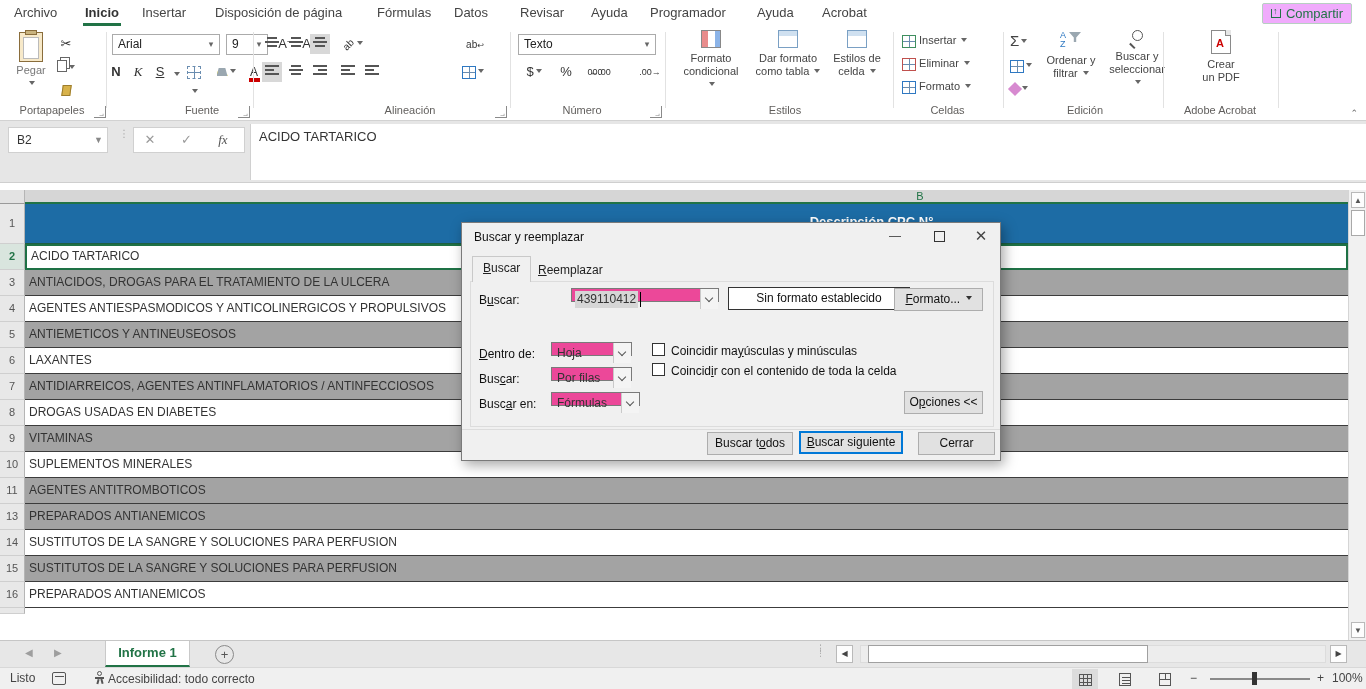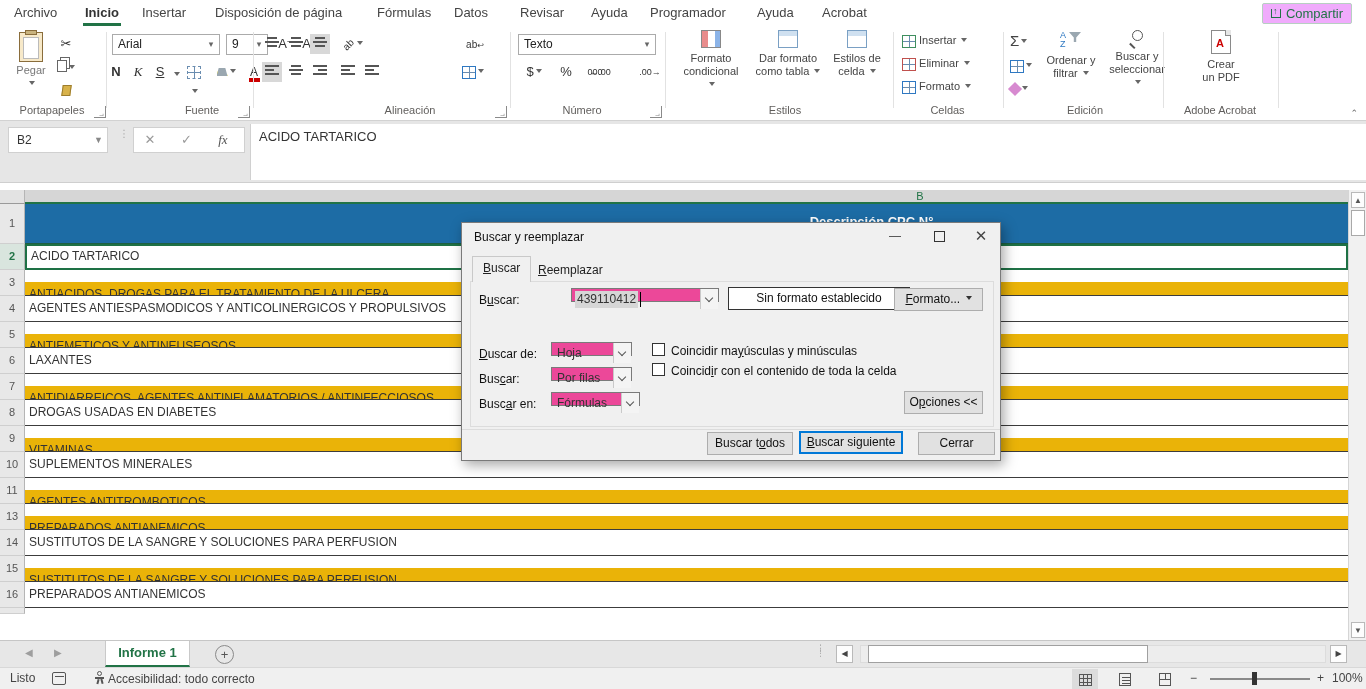--- a/index.html
+++ b/index.html
@@ -63,21 +63,21 @@
   #grid { position:absolute; left:0; top:183px; width:1348px; height:457px; background:#fff; }
   #corner { position:absolute; left:0; top:7px; width:25px; height:14px; background:#e3e3e3; border-right:1px solid #b5b5b5; border-bottom:1px solid #9a9a9a; }
   #colhdr { position:absolute; left:25px; top:7px; right:0; height:14px; background:#d6d6d6; border-bottom:2px solid #217346; }
   #colhdr .letter { position:absolute; left:883px; top:0; width:24px; text-align:center; font-size:11px; color:#217346; line-height:12px; }
   #rows { position:absolute; left:0; top:21px; right:0; }
   .grow { display:flex; height:26px; }
   .grow .rh { width:25px; background:#e8e8e8; border-right:1px solid #b5b5b5; border-bottom:1px solid #cfcfcf;
               font-size:11px; color:#555; text-align:center; line-height:25px; flex:none; }
   .grow .cell { flex:1; font-size:12px; color:#333; line-height:25px; padding-left:4px; border-bottom:1px solid #3c3c3c;
                 white-space:nowrap; overflow:hidden; background:#fff; }
-  .grow.alt .cell { background:#eab308;margin-top:12px; }
+  .grow.alt .cell { background:#a3a3a3; }
   .grow.r1 { height:40px; }
   .grow.r1 .rh { line-height:39px; }
   .grow.r1 .cell { background:#1d6ca5; color:#fff; font-weight:bold; font-size:13px; line-height:36px;
                    text-align:center; padding-left:370px; border-bottom:1px solid #1e5f43; }
   .grow.sel .rh { background:#d9e5de; color:#217346; font-weight:bold; }
   .grow.sel .cell { border:2px solid #1e7145; line-height:21px; }
   
   #vscroll { position:absolute; left:1348px; top:190px; width:18px; height:450px; background:#f1f1f1; border-left:1px solid #d5d5d5; }
   .varrow { position:absolute; left:2px; width:14px; height:16px; background:#fdfdfd; border:1px solid #b9b9b9; color:#555; font-size:8px; text-align:center; line-height:15px; }
   #vthumb { position:absolute; left:2px; top:20px; width:14px; height:26px; background:#fff; border:1px solid #a9a9a9; }
@@ -368,21 +368,21 @@
     <div class="dcombo" id="find-combo" style="left:109px;top:65px;width:148px">
       <span class="val">439110412</span>
         <span class="caret" style="left:68px"></span>
       <span class="ar">
           <i></i>
         </span>
     </div>
     <div class="dbtn white" style="left:266px;top:64px;width:182px">Sin formato establecido</div>
     <div class="dbtn" style="left:432px;top:65px;width:89px"><span></span><span class="ac">F</span><span>ormato...</span> <span class="tri" style="border-top-color:#333"></span></div>
 
-    <div class="dlabel" style="left:17px;top:124px"><span></span><span class="ac">D</span><span>uscar de:</span></div>
+    <div class="dlabel" style="left:17px;top:124px"><span></span><span class="ac">D</span><span>entro de:</span></div>
     <div class="dcombo" style="left:89px;top:119px;width:81px">
         <span class="val">Hoja</span>
         <span class="ar">
           <i></i>
         </span>
       </div>
 
     <div class="chk" style="left:190px;top:120px"></div>
     <div class="dlabel" style="left:209px;top:121px"><span>Coincidir ma</span><span class="ac">y</span><span>úsculas y minúsculas</span></div>
 

